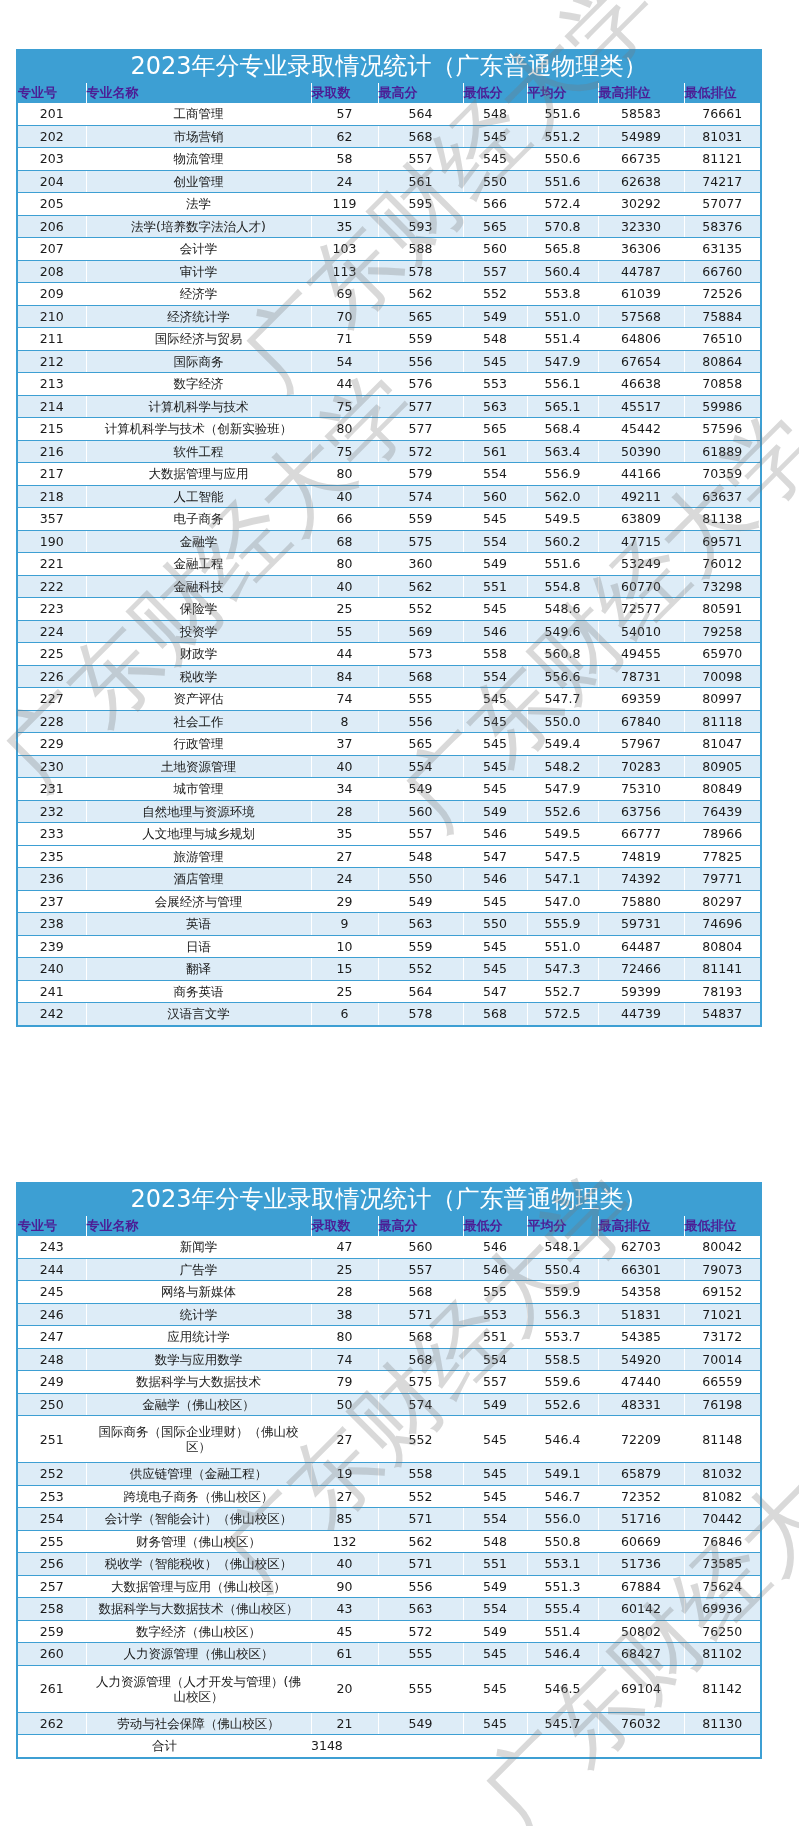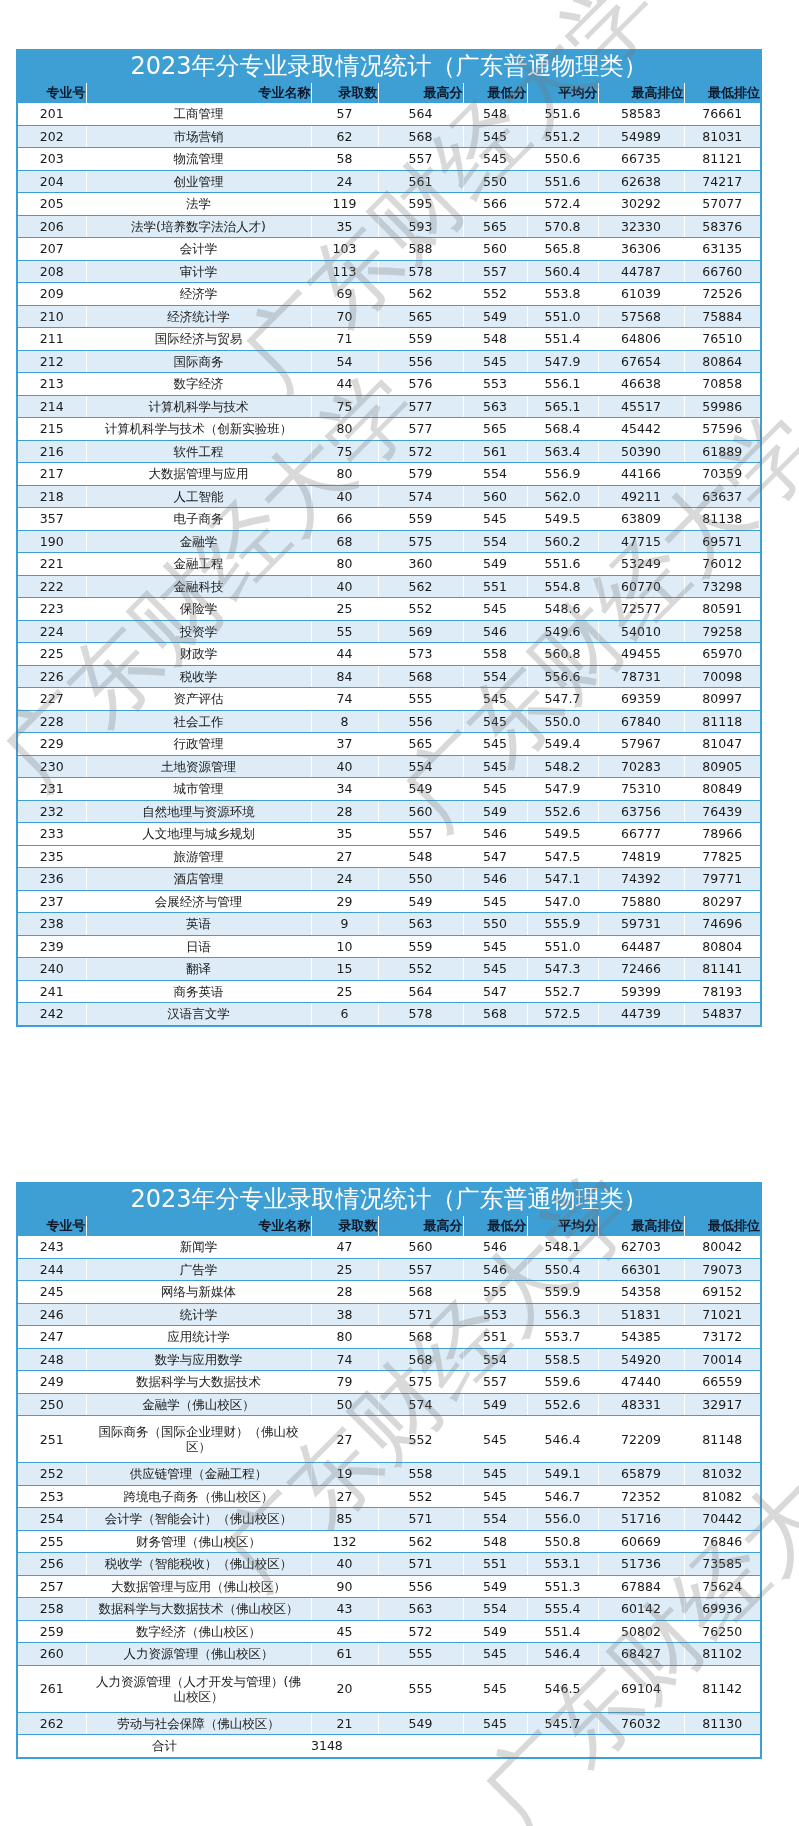--- a/index.html
+++ b/index.html
@@ -13,22 +13,22 @@
   table {
     border-collapse: collapse; width: 744px; table-layout: fixed;
     border: 2px solid #3d9fd3;
   }
   caption {
     background: #3d9fd3; color: #ffffff; font-weight: normal;
     font-size: 24px; height: 30px; line-height: 30px; text-align: center;
     caption-side: top; border: 2px solid #3d9fd3; border-bottom: none;
   }
   th {
-    background: #3d9fd3; color: #0f172a; font-weight: bold; font-size: 13px;
-    height: 20px; padding: 0; text-align: right;
+    background: #3d9fd3; color: #4c1d95; font-weight: bold; font-size: 13px;
+    height: 20px; padding: 0; text-align: left;
     border-left: 1px solid #ffffff; border-right: 1px solid #ffffff;
   }
   th:first-child { border-left: none; }
   th:last-child { border-right: none; }
   td {
     font-size: 12.5px; color: #1a1a1a; text-align: center; padding: 0;
     height: 21.5px; line-height: 15px;
     border-left: 1px solid #ffffff; border-right: 1px solid #ffffff;
     border-bottom: 1px solid #3d9fd3;
   }
@@ -584,21 +584,21 @@
           <td>66559</td>
         </tr>
         <tr class="stripe">
           <td>250</td>
           <td>金融学（佛山校区）</td>
           <td>50</td>
           <td>574</td>
           <td>549</td>
           <td>552.6</td>
           <td>48331</td>
-          <td>32917</td>
+          <td>76198</td>
         </tr>
         <tr>
           <td>251</td>
           <td class="name-wrap" style="height: 42px;">国际商务（国际企业理财）（佛山校区）</td>
           <td>27</td>
           <td>552</td>
           <td>545</td>
           <td>546.4</td>
           <td>72209</td>
           <td>81148</td>

